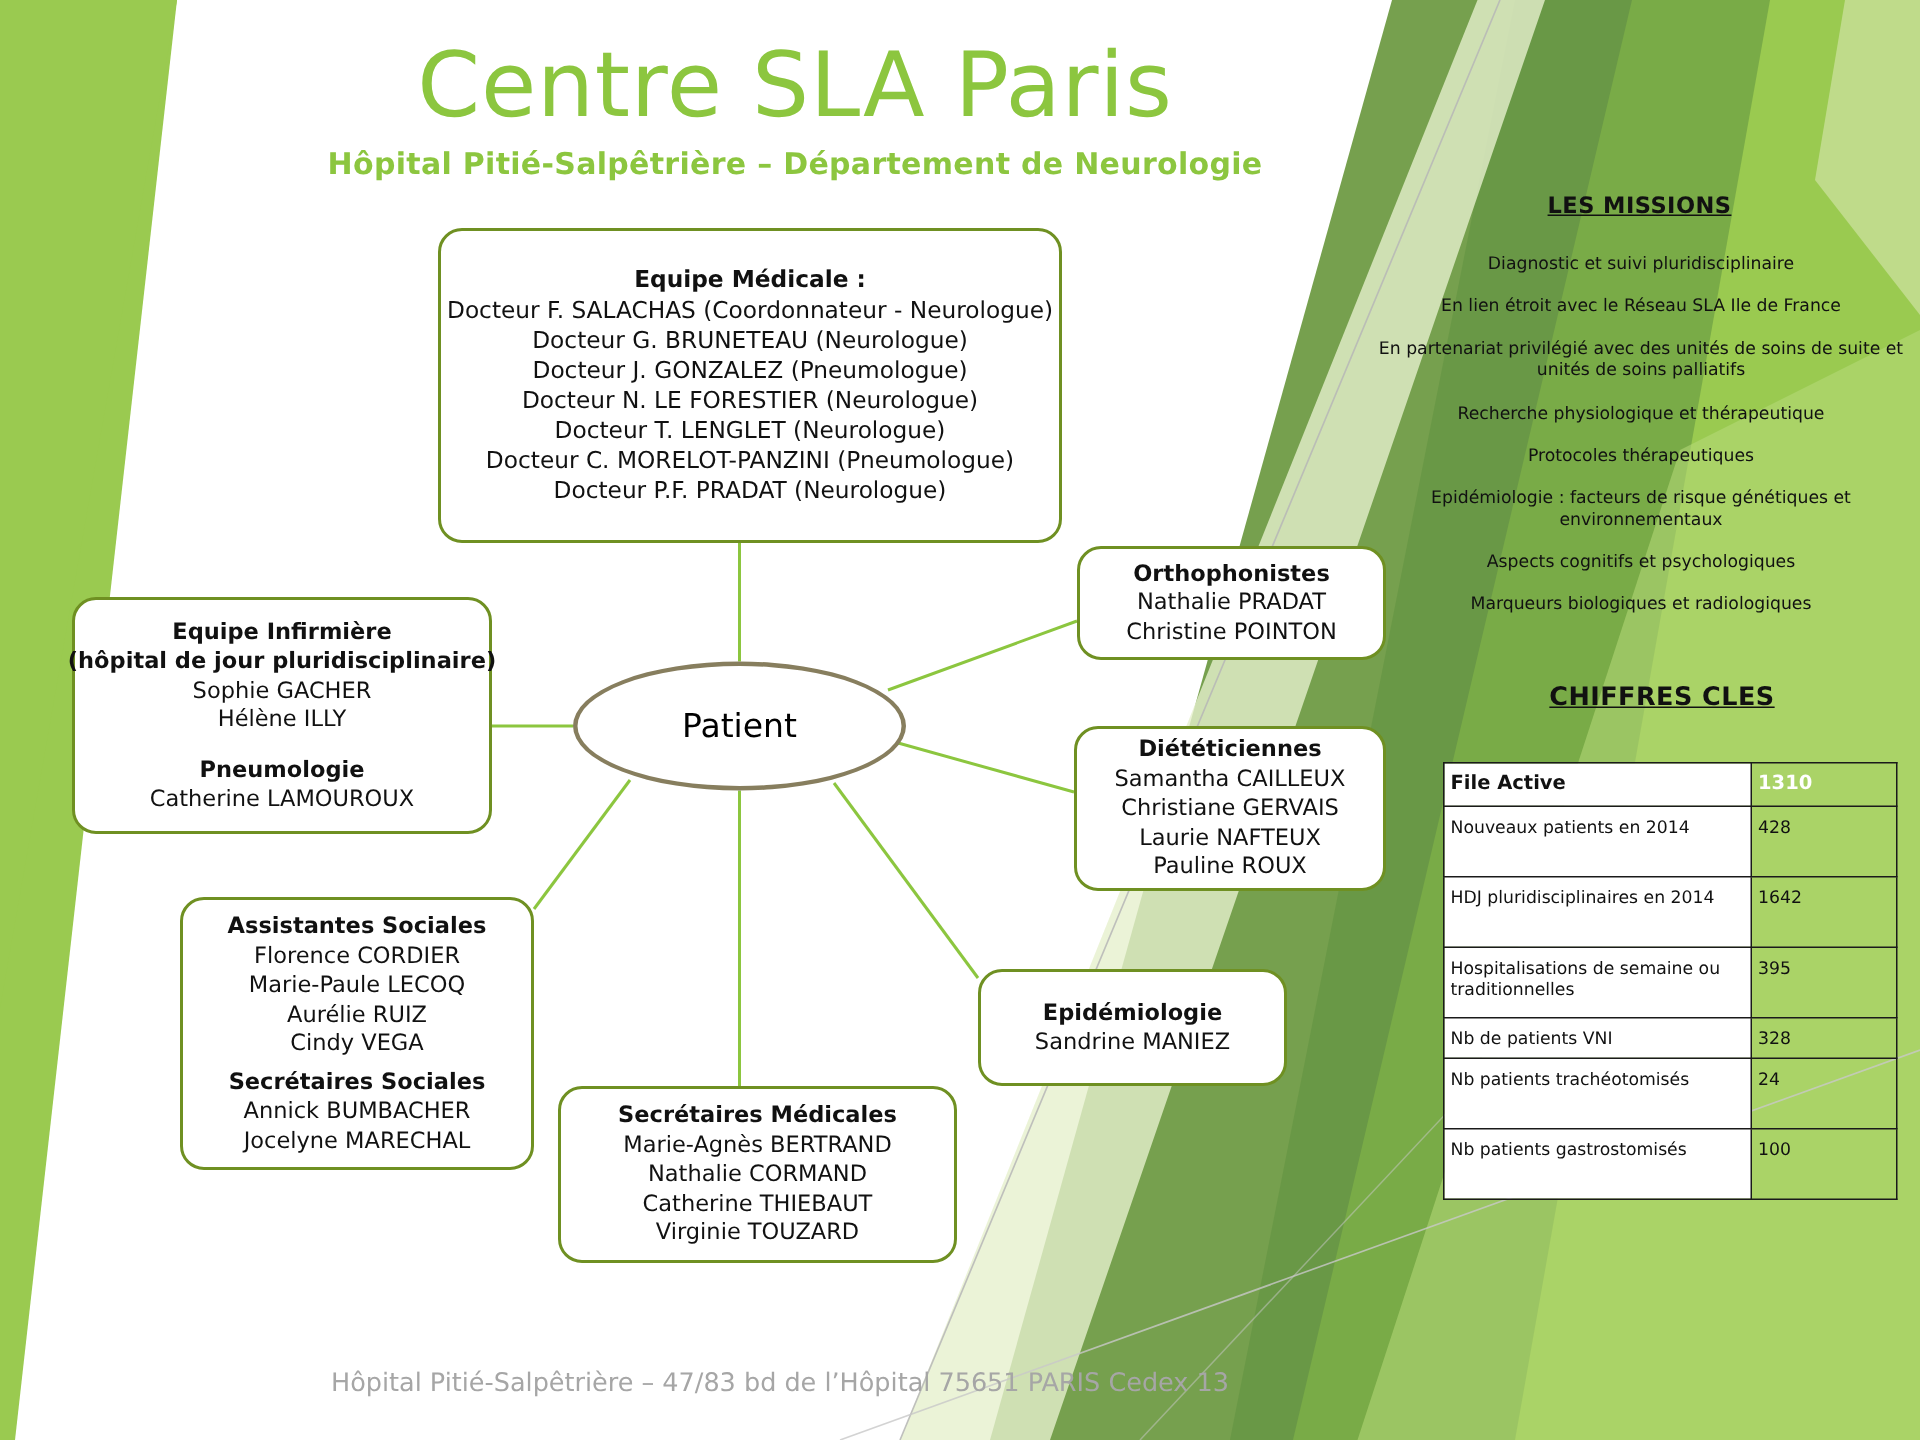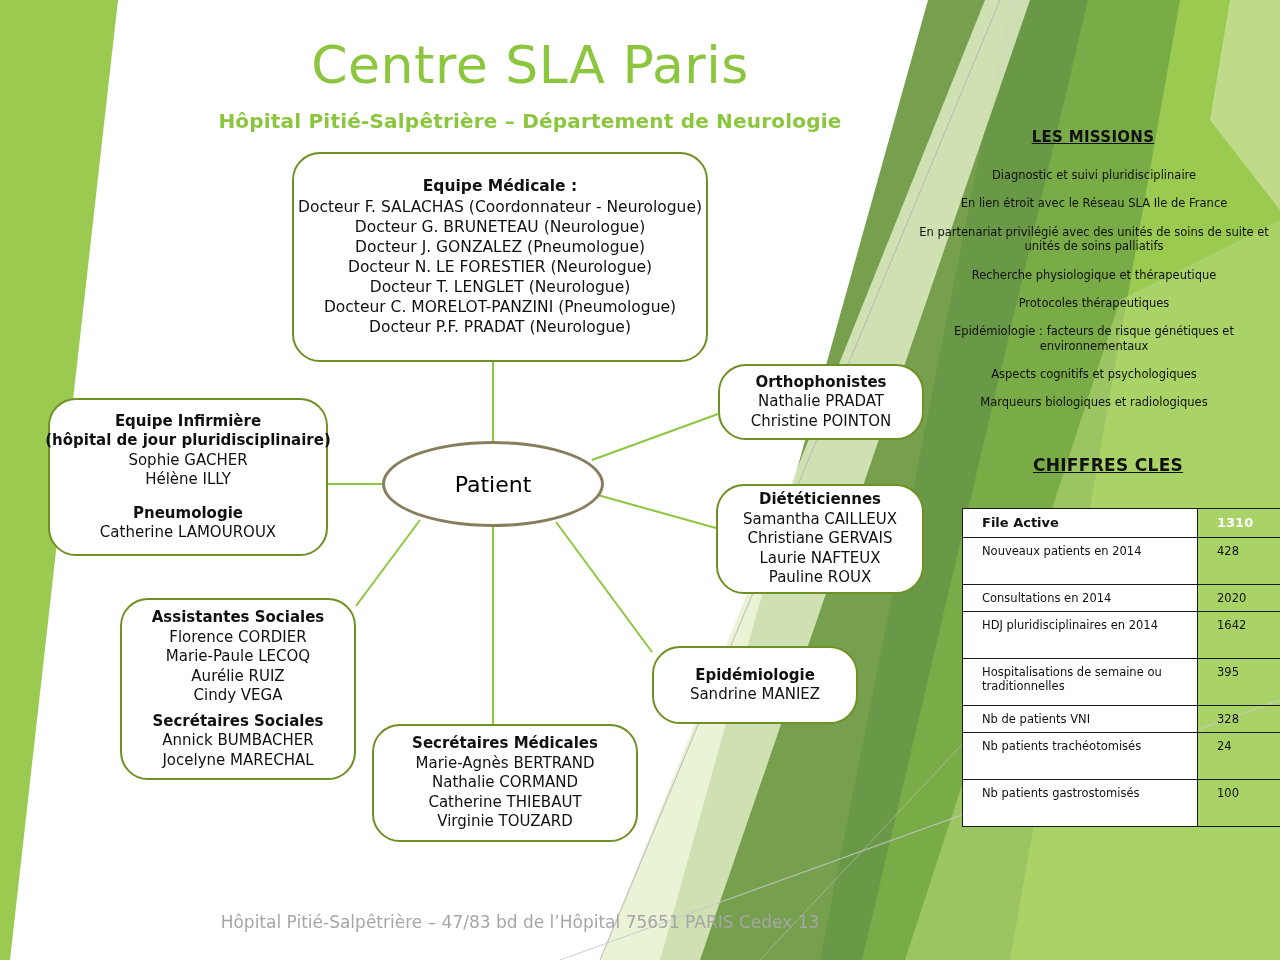--- a/index.html
+++ b/index.html
@@ -29,42 +29,42 @@
   .title-block {
     position: absolute;
     left: 0;
     top: 22px;
     width: 1060px;
     text-align: center;
     z-index: 5;
   }
   .main-title {
     font-family: "DejaVu Sans", sans-serif;
-    font-size: 52px;
+    font-size: 60px;
     font-weight: 400;
     color: #8cc63f;
     letter-spacing: 0.5px;
     line-height: 1.05;
-    margin: 16px;
+    margin: 4px;
   }
   .sub-title {
     font-family: "DejaVu Sans", sans-serif;
     font-size: 20px;
     font-weight: 700;
     color: #8cc63f;
     margin: 8px 0 0 0;
     letter-spacing: 0.2px;
   }
   
   .node {
     position: absolute;
     box-sizing: border-box;
     background: #ffffff;
     border: 2.5px solid #6f9022;
-    border-radius: 28px;
+    border-radius: 16px;
     display: flex;
     flex-direction: column;
     align-items: center;
     justify-content: center;
     text-align: center;
     color: #111111;
     font-size: 15px;
     line-height: 1.30;
     padding: 8px 10px;
     z-index: 6;
@@ -151,21 +151,21 @@
     top: 508px;
     width: 284px;
     border-collapse: collapse;
     z-index: 6;
     table-layout: fixed;
   }
   #chiffres-table td {
     border: 1.5px solid #1a1a1a;
     font-size: 11.5px;
     color: #111111;
-    padding: 6px 19px;
+    padding: 6px 4px;
     vertical-align: top;
     line-height: 1.22;
   }
   #chiffres-table td.lab {
     background: #ffffff;
     width: 196px;
   }
   #chiffres-table td.val {
     background: transparent;
     width: 88px;
@@ -310,24 +310,20 @@
   <table id="chiffres-table">
     <tbody>
       <tr class="first">
         <td class="lab">File Active</td>
         <td class="val">1310</td>
       </tr>
       <tr class="tall">
         <td class="lab">Nouveaux patients en 2014</td>
         <td class="val">428</td>
       </tr>
-      <tr>
-        <td class="lab">Consultations en 2014</td>
-        <td class="val">2020</td>
-      </tr>
       <tr class="tall">
         <td class="lab">HDJ pluridisciplinaires en 2014</td>
         <td class="val">1642</td>
       </tr>
       <tr class="tall">
         <td class="lab">Hospitalisations de semaine ou traditionnelles</td>
         <td class="val">395</td>
       </tr>
       <tr>
         <td class="lab">Nb de patients VNI</td>

